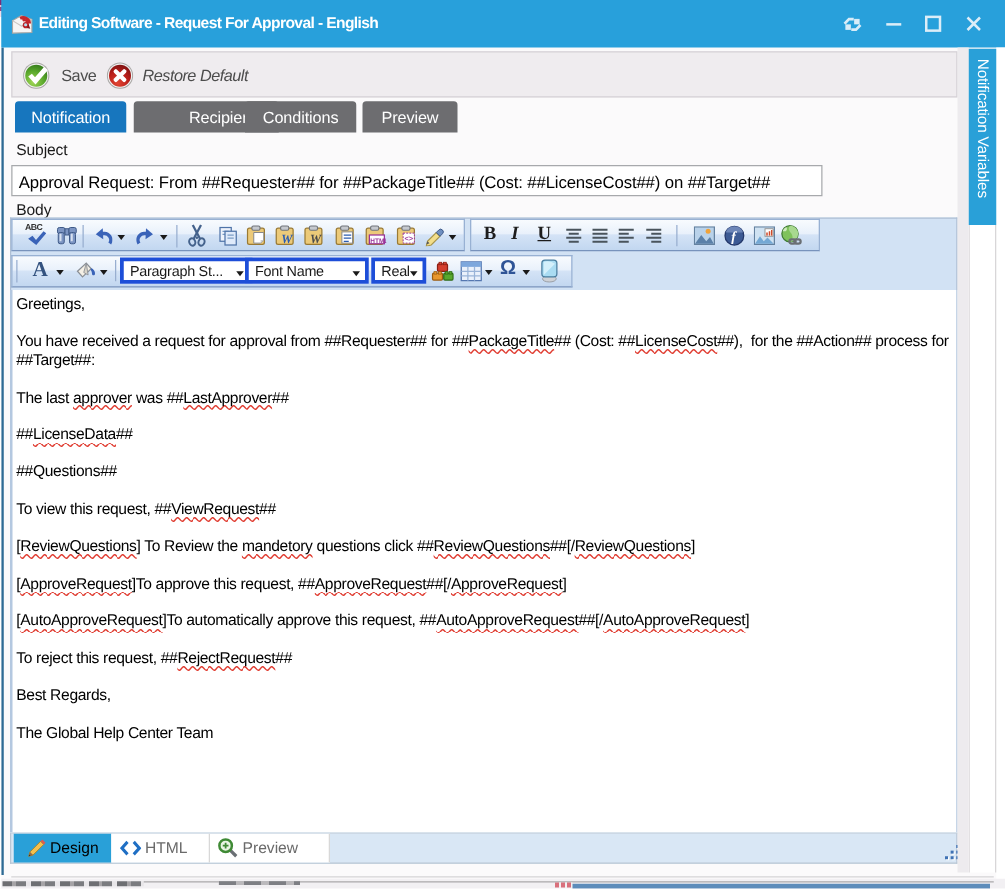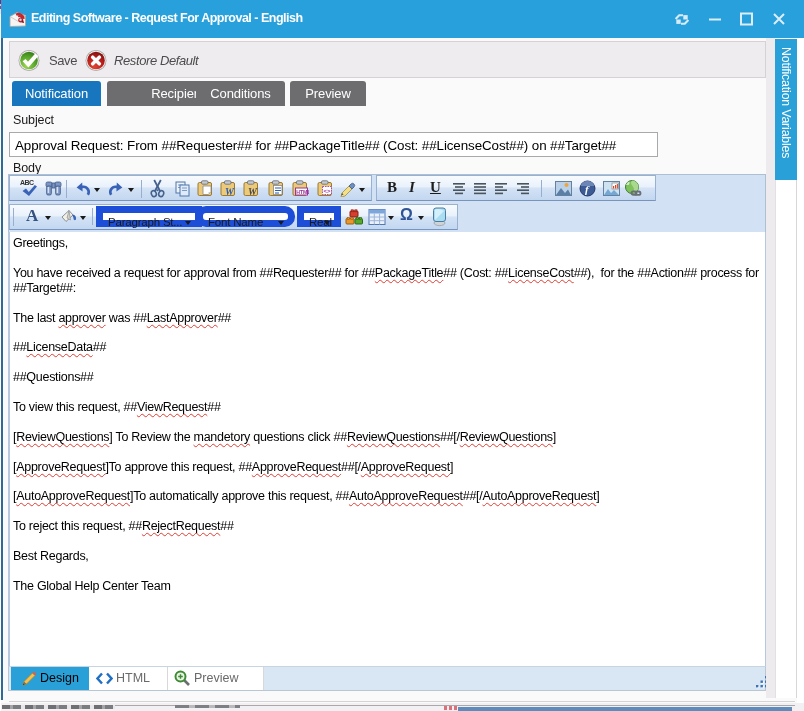--- a/index.html
+++ b/index.html
@@ -30,21 +30,21 @@
 #rwhite{left:797px;top:38px;width:7px;height:673px;background:#fff;}
 
 #edtb{left:8px;top:174px;width:758px;height:58px;background:#d2e2f4;border:1px solid #aebfd4;border-bottom:none;box-sizing:border-box;}
 .tbrow{position:absolute;height:26px;background:linear-gradient(#f8fbfe 0%,#e9f1fb 45%,#d4e3f6 50%,#c2d7f0 100%);border:1px solid #98b1d3;border-bottom-color:#7893bc;box-sizing:border-box;}
 #edcontent{left:8px;top:232px;width:758px;height:434px;background:#fff;border-left:2px solid #b4c8e0;border-right:1px solid #b4c8e0;box-sizing:border-box;}
 #edtext{left:13px;top:236px;width:750px;font-size:12.5px;color:#000;letter-spacing:-0.28px;line-height:15px;}
 #edtext p{margin:0 0 14.8px 0;}
 .sq{text-decoration:underline;text-decoration-style:wavy;text-decoration-color:#e03c31;text-decoration-thickness:1px;text-underline-offset:2px;text-decoration-skip-ink:none;}
 .arr{width:0;height:0;border-left:3.5px solid transparent;border-right:3.5px solid transparent;border-top:4px solid #1a1a1a;}
 .bful{font-family:"Liberation Serif",serif;font-size:15px;color:#1d1d1d;}
-.combo{height:21px;background:#fff;border:7px solid #1d4ed8;box-sizing:border-box;font-size:11.5px;color:#1a1a1a;line-height:19px;padding-left:5px;letter-spacing:-0.2px;}
+.combo{height:21px;background:#fff;border:3px solid #1d4ed8;box-sizing:border-box;font-size:11.5px;color:#1a1a1a;line-height:19px;padding-left:5px;letter-spacing:-0.2px;}
 .carr{position:absolute;right:4px;top:8px;width:0;height:0;border-left:3.5px solid transparent;border-right:3.5px solid transparent;border-top:4px solid #1a1a1a;}
 
 #edtabs{left:8px;top:666px;width:758px;height:25px;background:#d9e7f5;border:1px solid #b9c6d4;border-top-color:#c8d4e0;box-sizing:border-box;}
 .btab{top:667px;height:23px;font-size:12.5px;line-height:23px;}
 
 #bline1{left:9px;top:701px;width:786px;height:1px;background:#d5d3d6;}
 #bjunk{left:0;top:703px;width:804px;height:8px;background:#f2f0f3;}
 </style>
 </head>
 <body>
@@ -295,21 +295,21 @@
     <div class="abs" style="left:18px;top:1px;font-family:'Liberation Serif';font-size:17px;font-weight:bold;color:#33527f;">A</div>
     <div class="abs arr" style="left:37px;top:11px;"></div>
     <svg class="abs" style="left:51px;top:3px;" width="19" height="18" viewBox="0 0 19 18">
       <path d="M3,9 l7,-6.5 l4,4.5 l-7,6.5 Z" fill="#f5f0e6" stroke="#8a8f96" stroke-width="1"></path>
       <path d="M10,2.5 l-2,7.5 l3.5,2 Z" fill="#d8d3c8" stroke="#8a8f96" stroke-width="0.7"></path>
       <path d="M13.6,6.6 a4,4 0 0 1 3.4,4.4 c0,1.6 -2.4,1.6 -2.4,0 c0,-1.2 -0.6,-2.4 -1,-3 Z" fill="#3a63b8"></path>
       </svg>
     <div class="abs arr" style="left:72px;top:11px;"></div>
     <div class="abs" style="left:84px;top:3px;width:1px;height:17px;background:#98aed0;"></div>
     <div class="abs combo" style="left:88px;top:1px;width:106px;"><span>Paragraph St...</span><span class="carr"></span></div>
-    <div class="abs combo" style="left:188px;top:1px;width:99px;border-radius:10px;"><span>Font Name</span><span class="carr"></span></div>
+    <div class="abs combo" style="left:188px;top:1px;width:99px;"><span>Font Name</span><span class="carr"></span></div>
     <div class="abs combo" style="left:289px;top:1px;width:44px;"><span>Real ...</span><span class="carr"></span></div>
     <svg class="abs" style="left:337px;top:3px;" width="18" height="18" viewBox="0 0 18 18">
       <rect x="5" y="3" width="8" height="6" rx="1" fill="#d43f2f" stroke="#8c1f14"></rect>
         <rect x="6.2" y="1.8" width="2.2" height="2" fill="#d43f2f" stroke="#8c1f14" stroke-width="0.6"></rect>
         <rect x="9.8" y="1.8" width="2.2" height="2" fill="#d43f2f" stroke="#8c1f14" stroke-width="0.6"></rect>
       <rect x="1" y="10.5" width="8" height="5.5" rx="1" fill="#e8972e" stroke="#9c5c10"></rect>
         <rect x="2.2" y="9.3" width="2.2" height="2" fill="#e8972e" stroke="#9c5c10" stroke-width="0.6"></rect>
         <rect x="5.8" y="9.3" width="2.2" height="2" fill="#e8972e" stroke="#9c5c10" stroke-width="0.6"></rect>
       <rect x="10" y="10.5" width="7.5" height="5.5" rx="1" fill="#58a82e" stroke="#2d6a14"></rect>
         <rect x="11.2" y="9.3" width="2.2" height="2" fill="#58a82e" stroke="#2d6a14" stroke-width="0.6"></rect>

